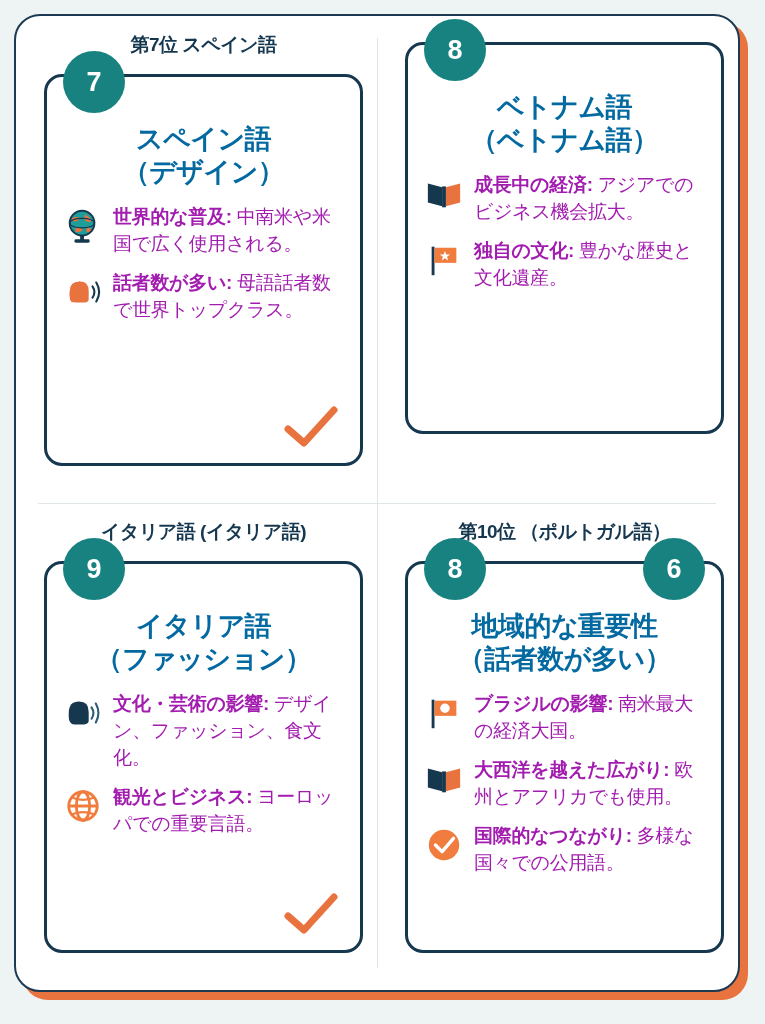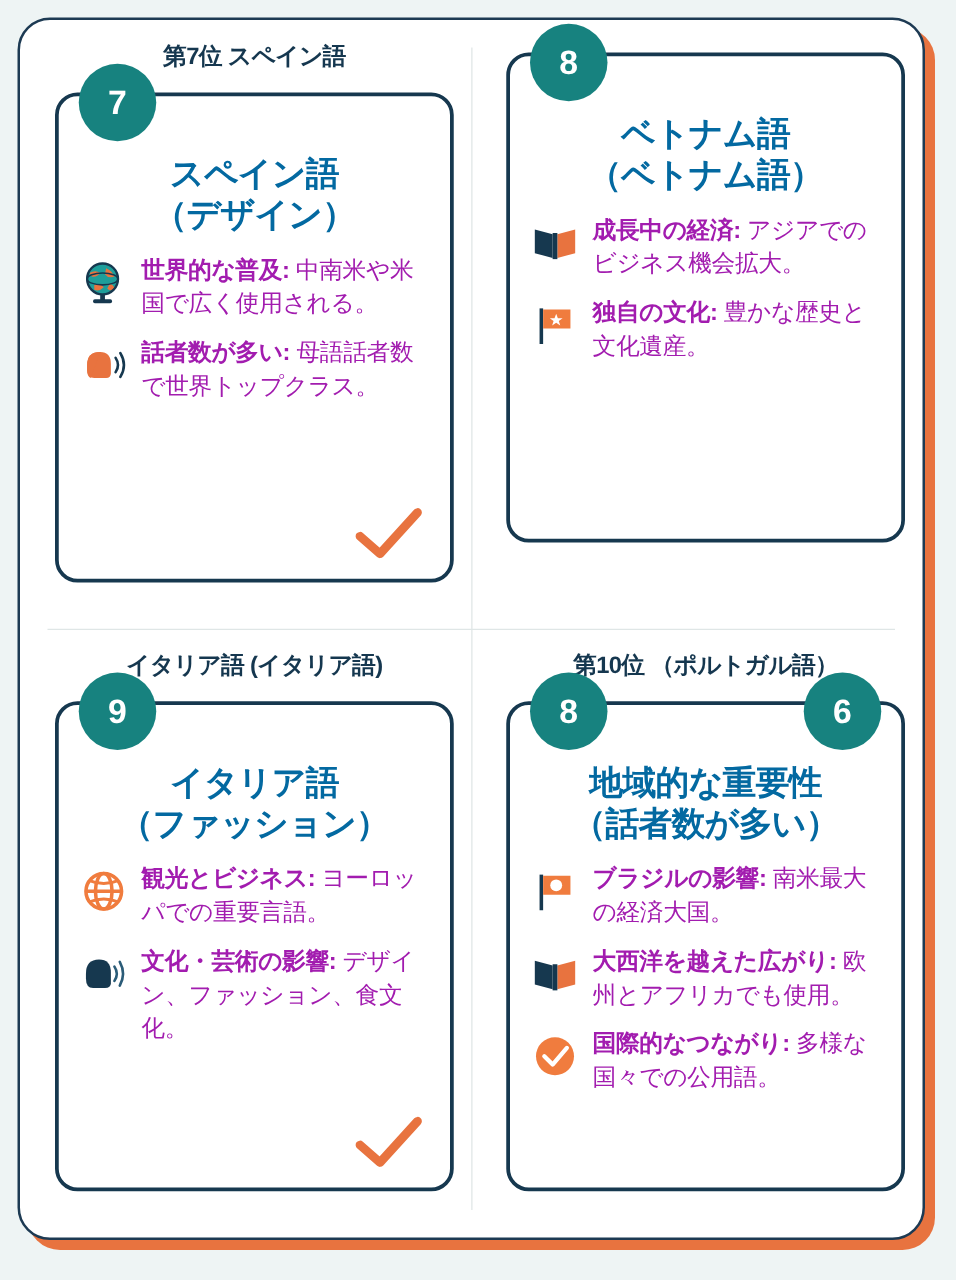--- a/index.html
+++ b/index.html
@@ -245,41 +245,41 @@
       <div class="card">
         <div class="badge">9</div>
         <div class="card-title">
           <div>イタリア語</div>
           <div>（ファッション）</div>
         </div>
         <div class="bullets">
           <div class="bullet">
             <div class="bullet-icon">
               <svg viewBox="0 0 40 40" width="38" height="38">
+                <path d="M5 20 Q5 8 16 8 Q26 8 26 19 L26 28 Q26 32 21 32 L11 32 Q5 32 5 24 Z" fill="#16384f"></path>
+                <path d="M29 14 Q33 20 29 26" stroke="#2b5c78" stroke-width="2.2" fill="none" stroke-linecap="round"></path>
+                <path d="M33.5 10 Q39 20 33.5 30" stroke="#2b5c78" stroke-width="2.2" fill="none" stroke-linecap="round"></path>
+              </svg>
+            </div>
+            <div class="bullet-text">
+              <b>文化・芸術の影響:</b><span> デザイン、ファッション、食文化。</span>
+            </div>
+          </div>
+          <div class="bullet">
+            <div class="bullet-icon">
+              <svg viewBox="0 0 40 40" width="38" height="38">
                 <circle cx="20" cy="20" r="15" fill="none" stroke="#f07c3e" stroke-width="3"></circle>
                 <ellipse cx="20" cy="20" rx="7" ry="15" fill="none" stroke="#f07c3e" stroke-width="3"></ellipse>
                 <line x1="5" y1="20" x2="35" y2="20" stroke="#f07c3e" stroke-width="3"></line>
                 <path d="M8 11 Q20 16 32 11" fill="none" stroke="#f07c3e" stroke-width="2.4"></path>
                 <path d="M8 29 Q20 24 32 29" fill="none" stroke="#f07c3e" stroke-width="2.4"></path>
               </svg>
             </div>
             <div class="bullet-text">
               <b>観光とビジネス:</b><span> ヨーロッパでの重要言語。</span>
-            </div>
-          </div>
-          <div class="bullet">
-            <div class="bullet-icon">
-              <svg viewBox="0 0 40 40" width="38" height="38">
-                <path d="M5 20 Q5 8 16 8 Q26 8 26 19 L26 28 Q26 32 21 32 L11 32 Q5 32 5 24 Z" fill="#16384f"></path>
-                <path d="M29 14 Q33 20 29 26" stroke="#2b5c78" stroke-width="2.2" fill="none" stroke-linecap="round"></path>
-                <path d="M33.5 10 Q39 20 33.5 30" stroke="#2b5c78" stroke-width="2.2" fill="none" stroke-linecap="round"></path>
-              </svg>
-            </div>
-            <div class="bullet-text">
-              <b>文化・芸術の影響:</b><span> デザイン、ファッション、食文化。</span>
             </div>
           </div>
         </div>
         <div class="check-mark">
           <svg viewBox="0 0 54 44" width="54" height="44">
             <path d="M4 24 L20 38 L50 5" stroke="#e8733f" stroke-width="7" fill="none" stroke-linecap="round" stroke-linejoin="round"></path>
           </svg>
         </div>
       </div>
     </div>

